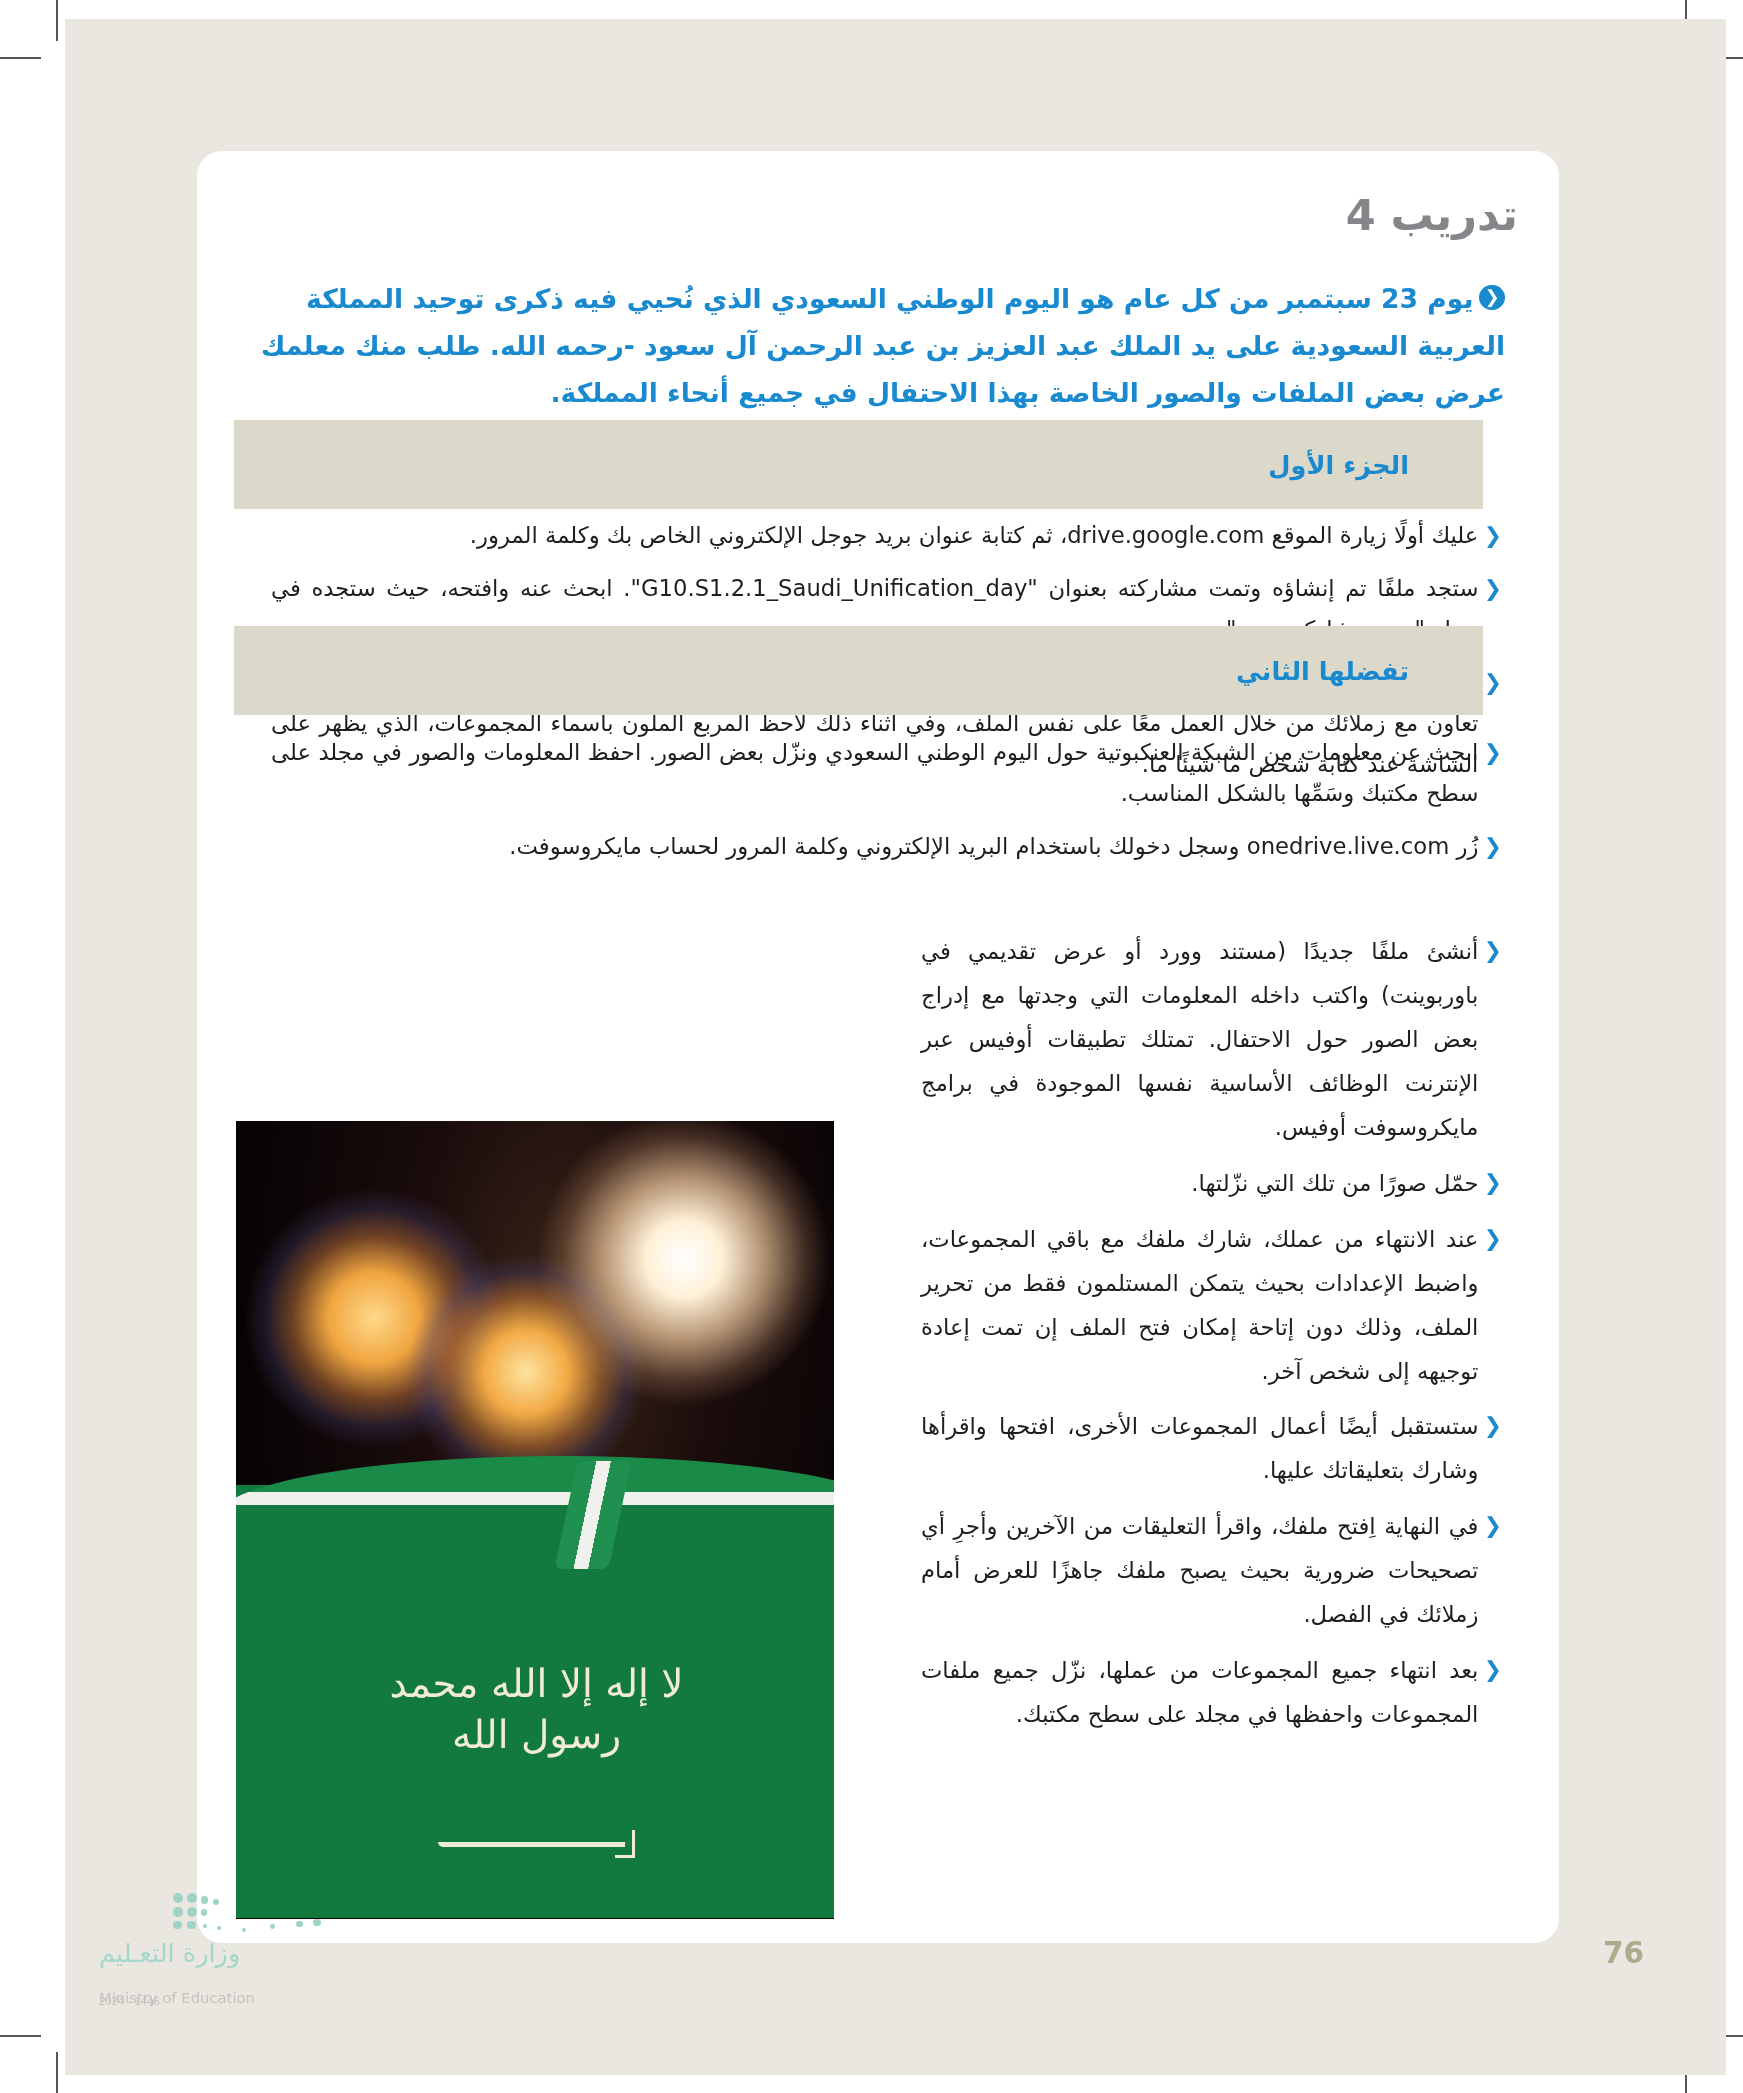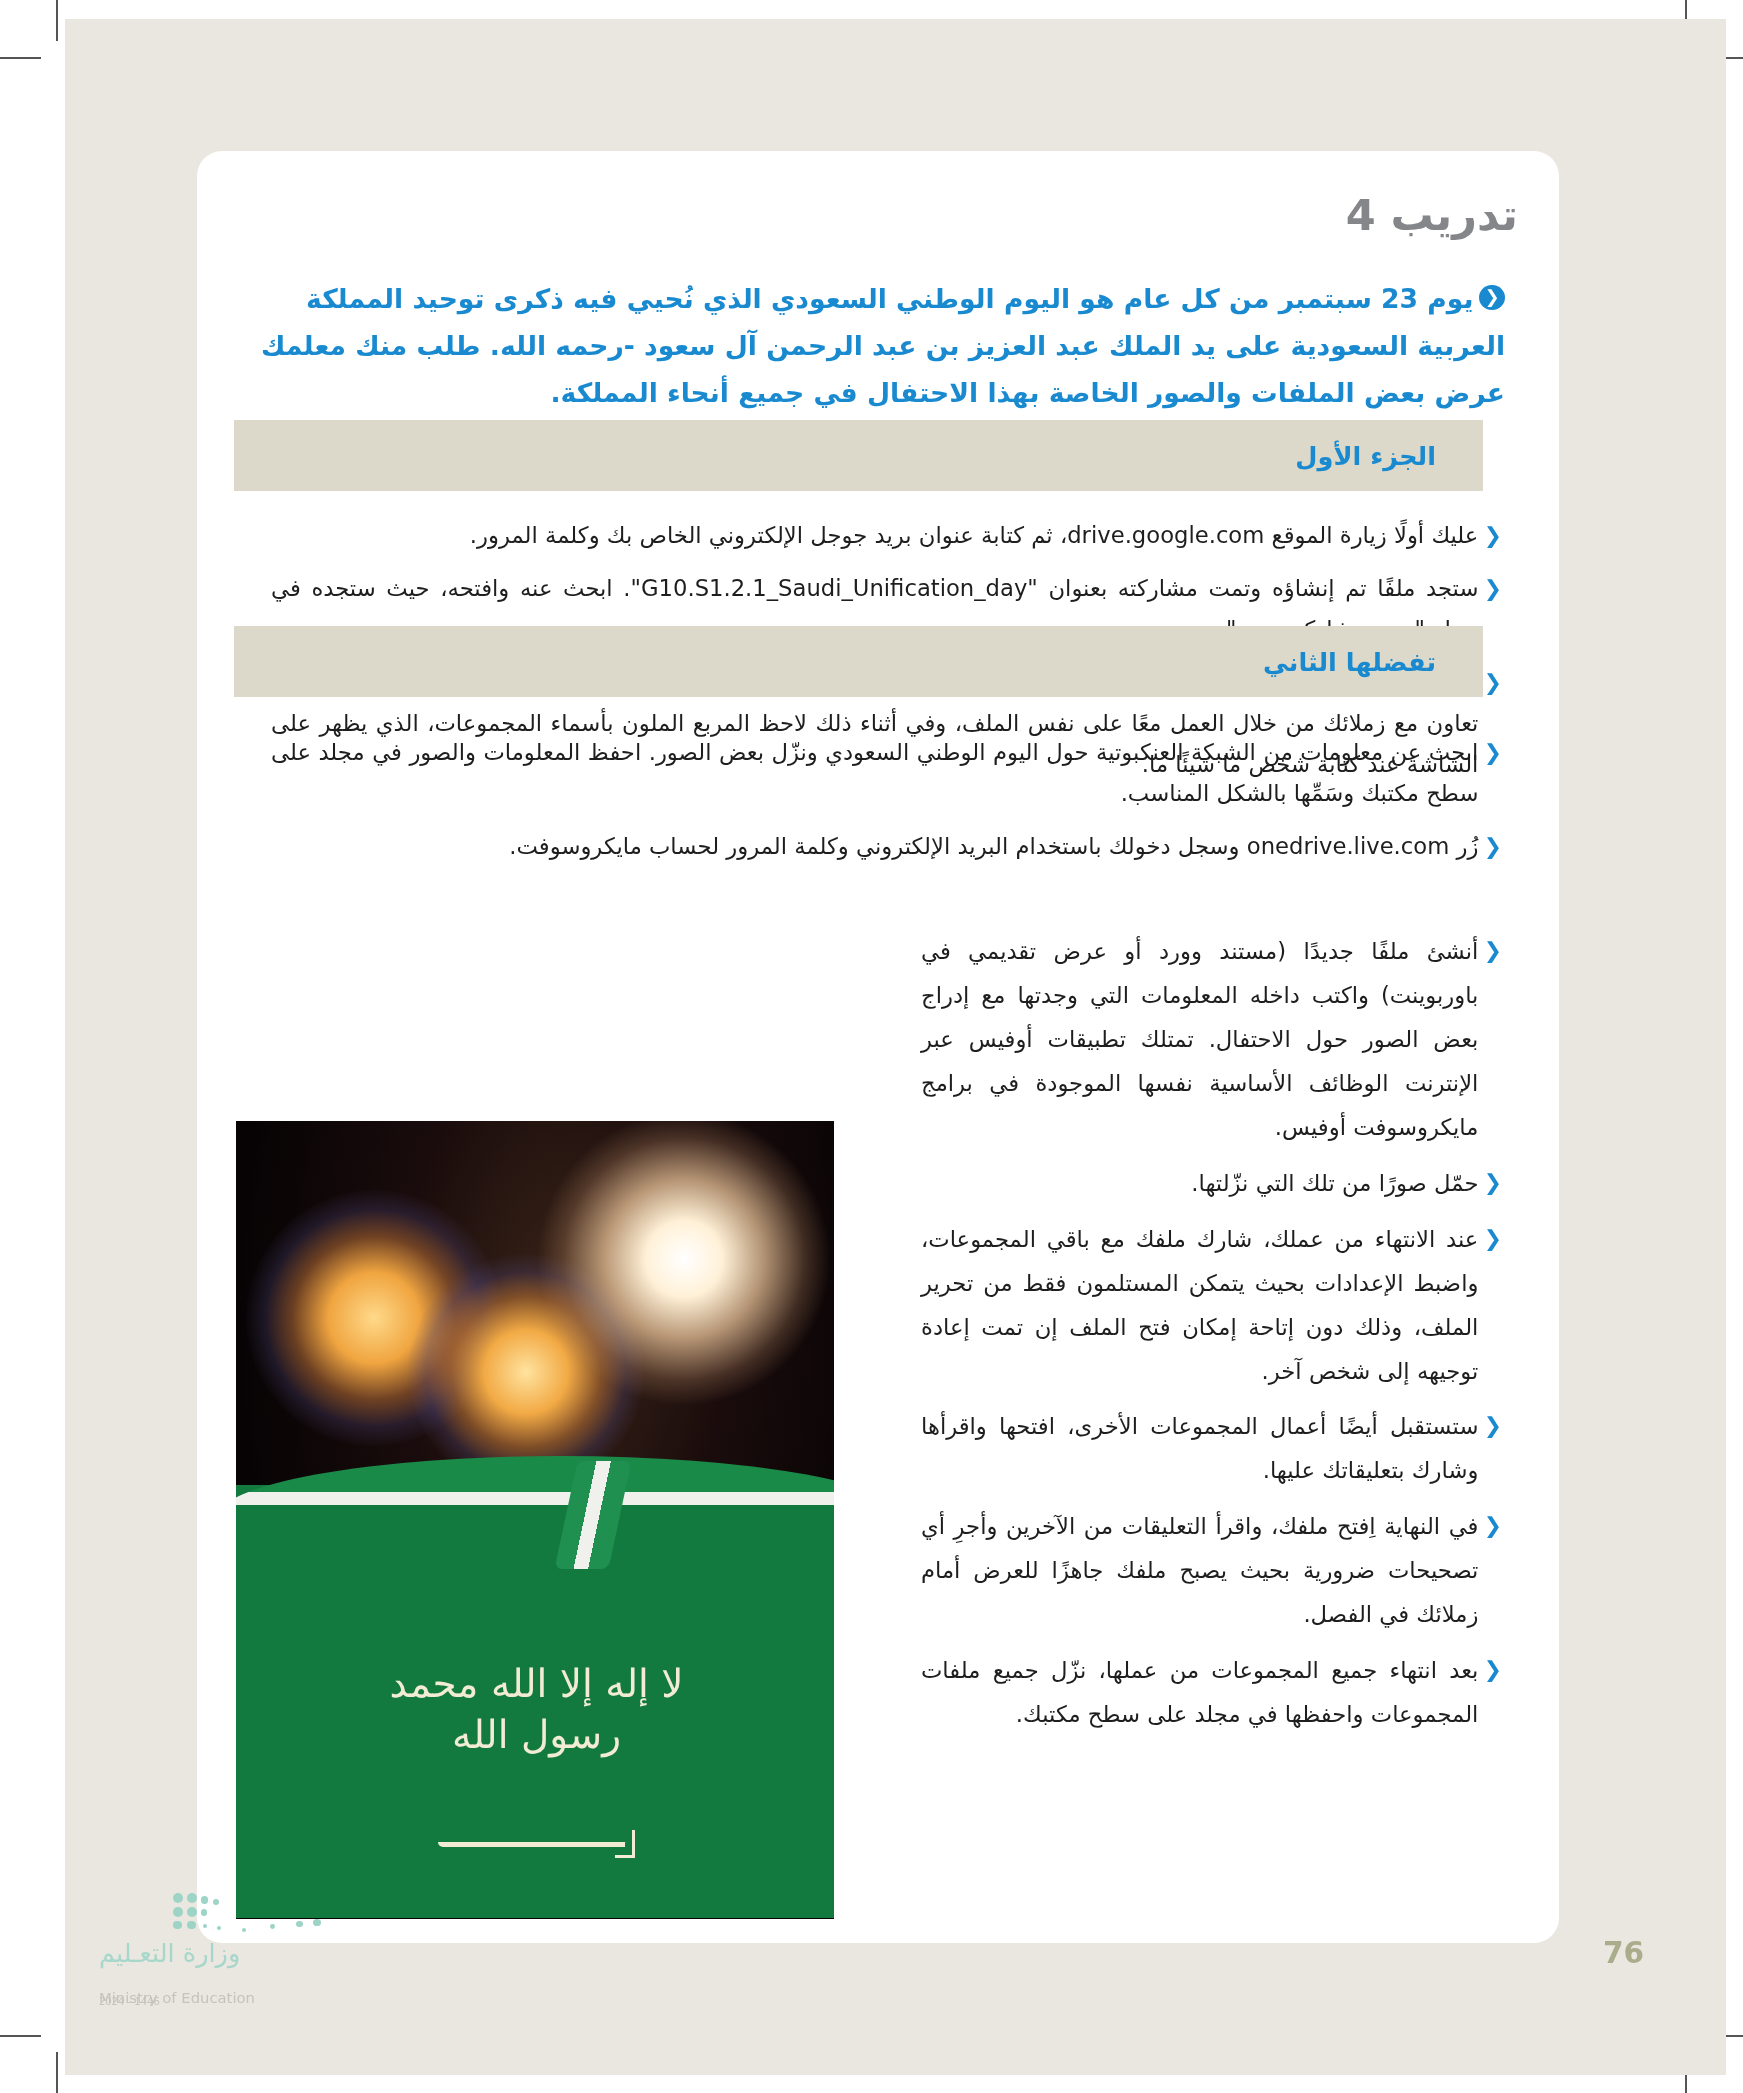--- a/index.html
+++ b/index.html
@@ -31,23 +31,23 @@
     font-family: "DejaVu Sans", sans-serif;
   }
   .intro-bullet {
     display: inline-flex; align-items: center; justify-content: center;
     width: 25.6px; height: 25.6px; border-radius: 50%;
     background: #1a8ad0; color: #fff; font-size: 17.7px; line-height: 1;
     vertical-align: middle; margin-left: 5.9px; position: relative; top: -3px;
   }
 
   .section-bar {
-    position: absolute; left: 37px; width: 1249px; height: 71px;
+    position: absolute; left: 37px; width: 1249px; height: 89px;
     background: #ddd9ca; direction: rtl;
-    display: flex; align-items: center; padding-right: 47px;
+    display: flex; align-items: center; padding-right: 74px;
   }
   .section-bar span {
     color: #1a8ad0; font-weight: bold; font-size: 25.6px;
     font-family: "DejaVu Sans", sans-serif;
   }
 
   .list { position: absolute; direction: rtl; text-align: justify; list-style: none;
     color: #1e1e1e; font-size: 22.7px; line-height: 41px;
     font-family: "DejaVu Sans", sans-serif; }
   .list li { position: relative; padding-right: 23.6px; margin-bottom: 11.8px; text-align: justify; }

